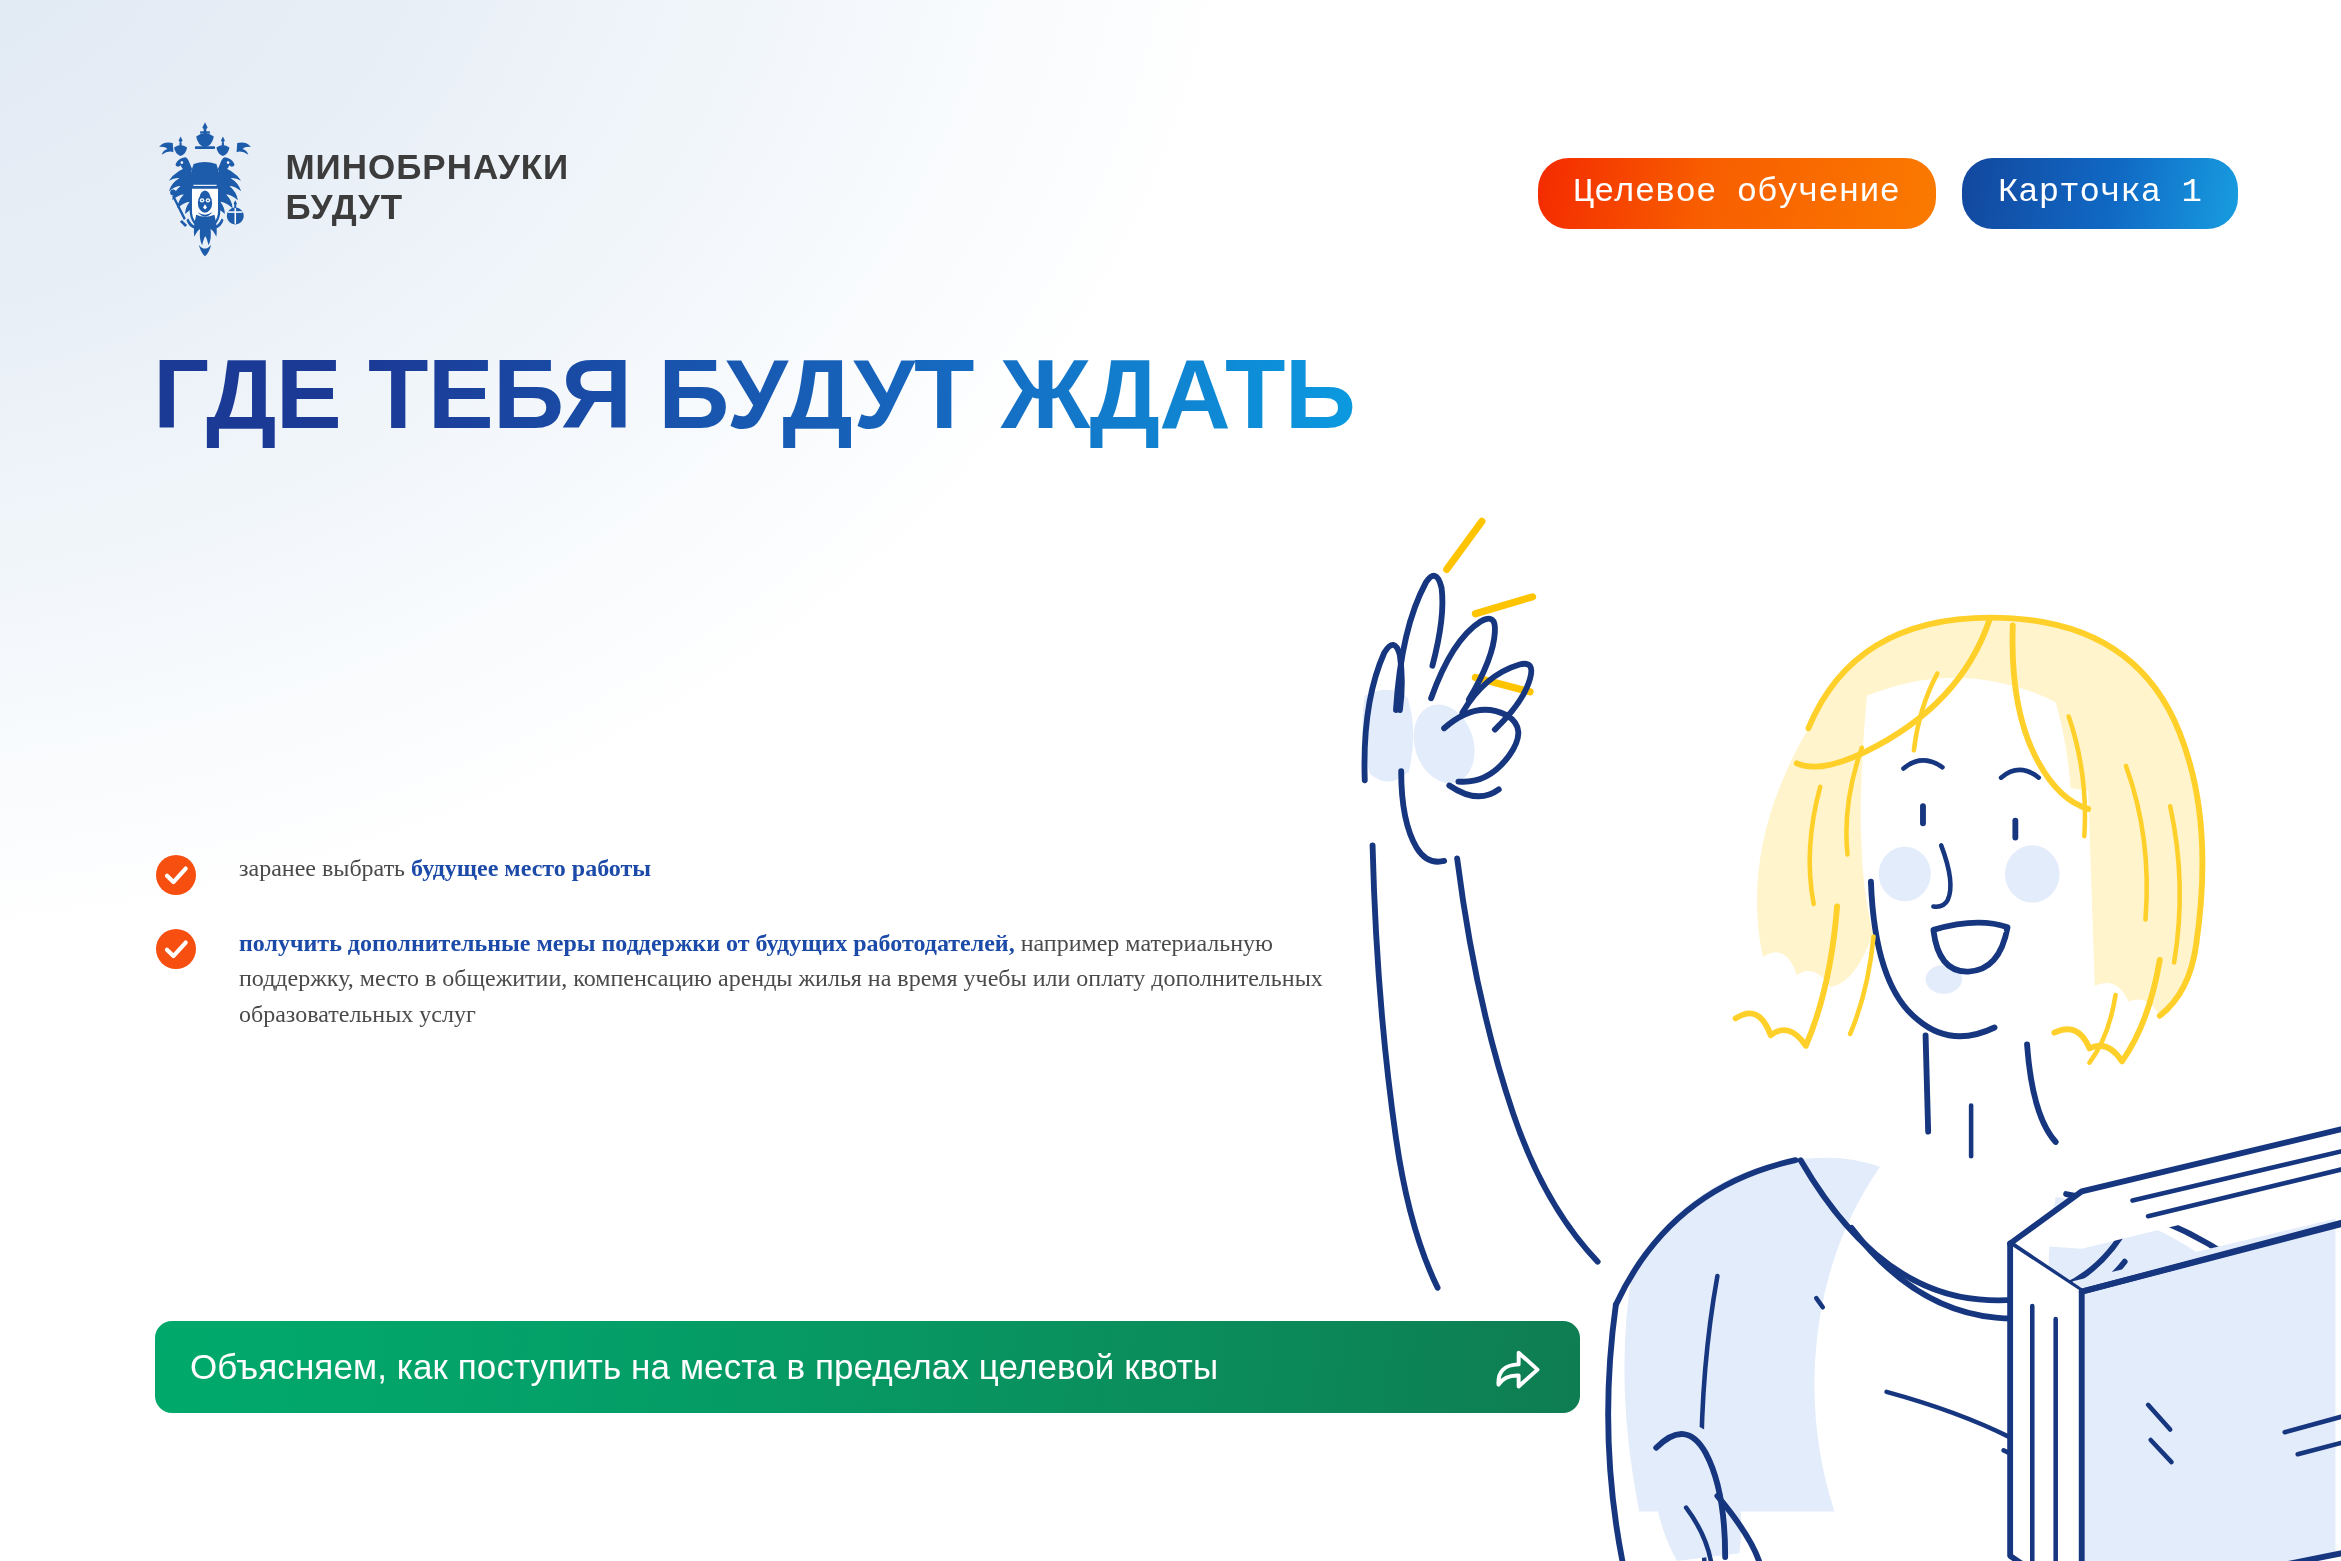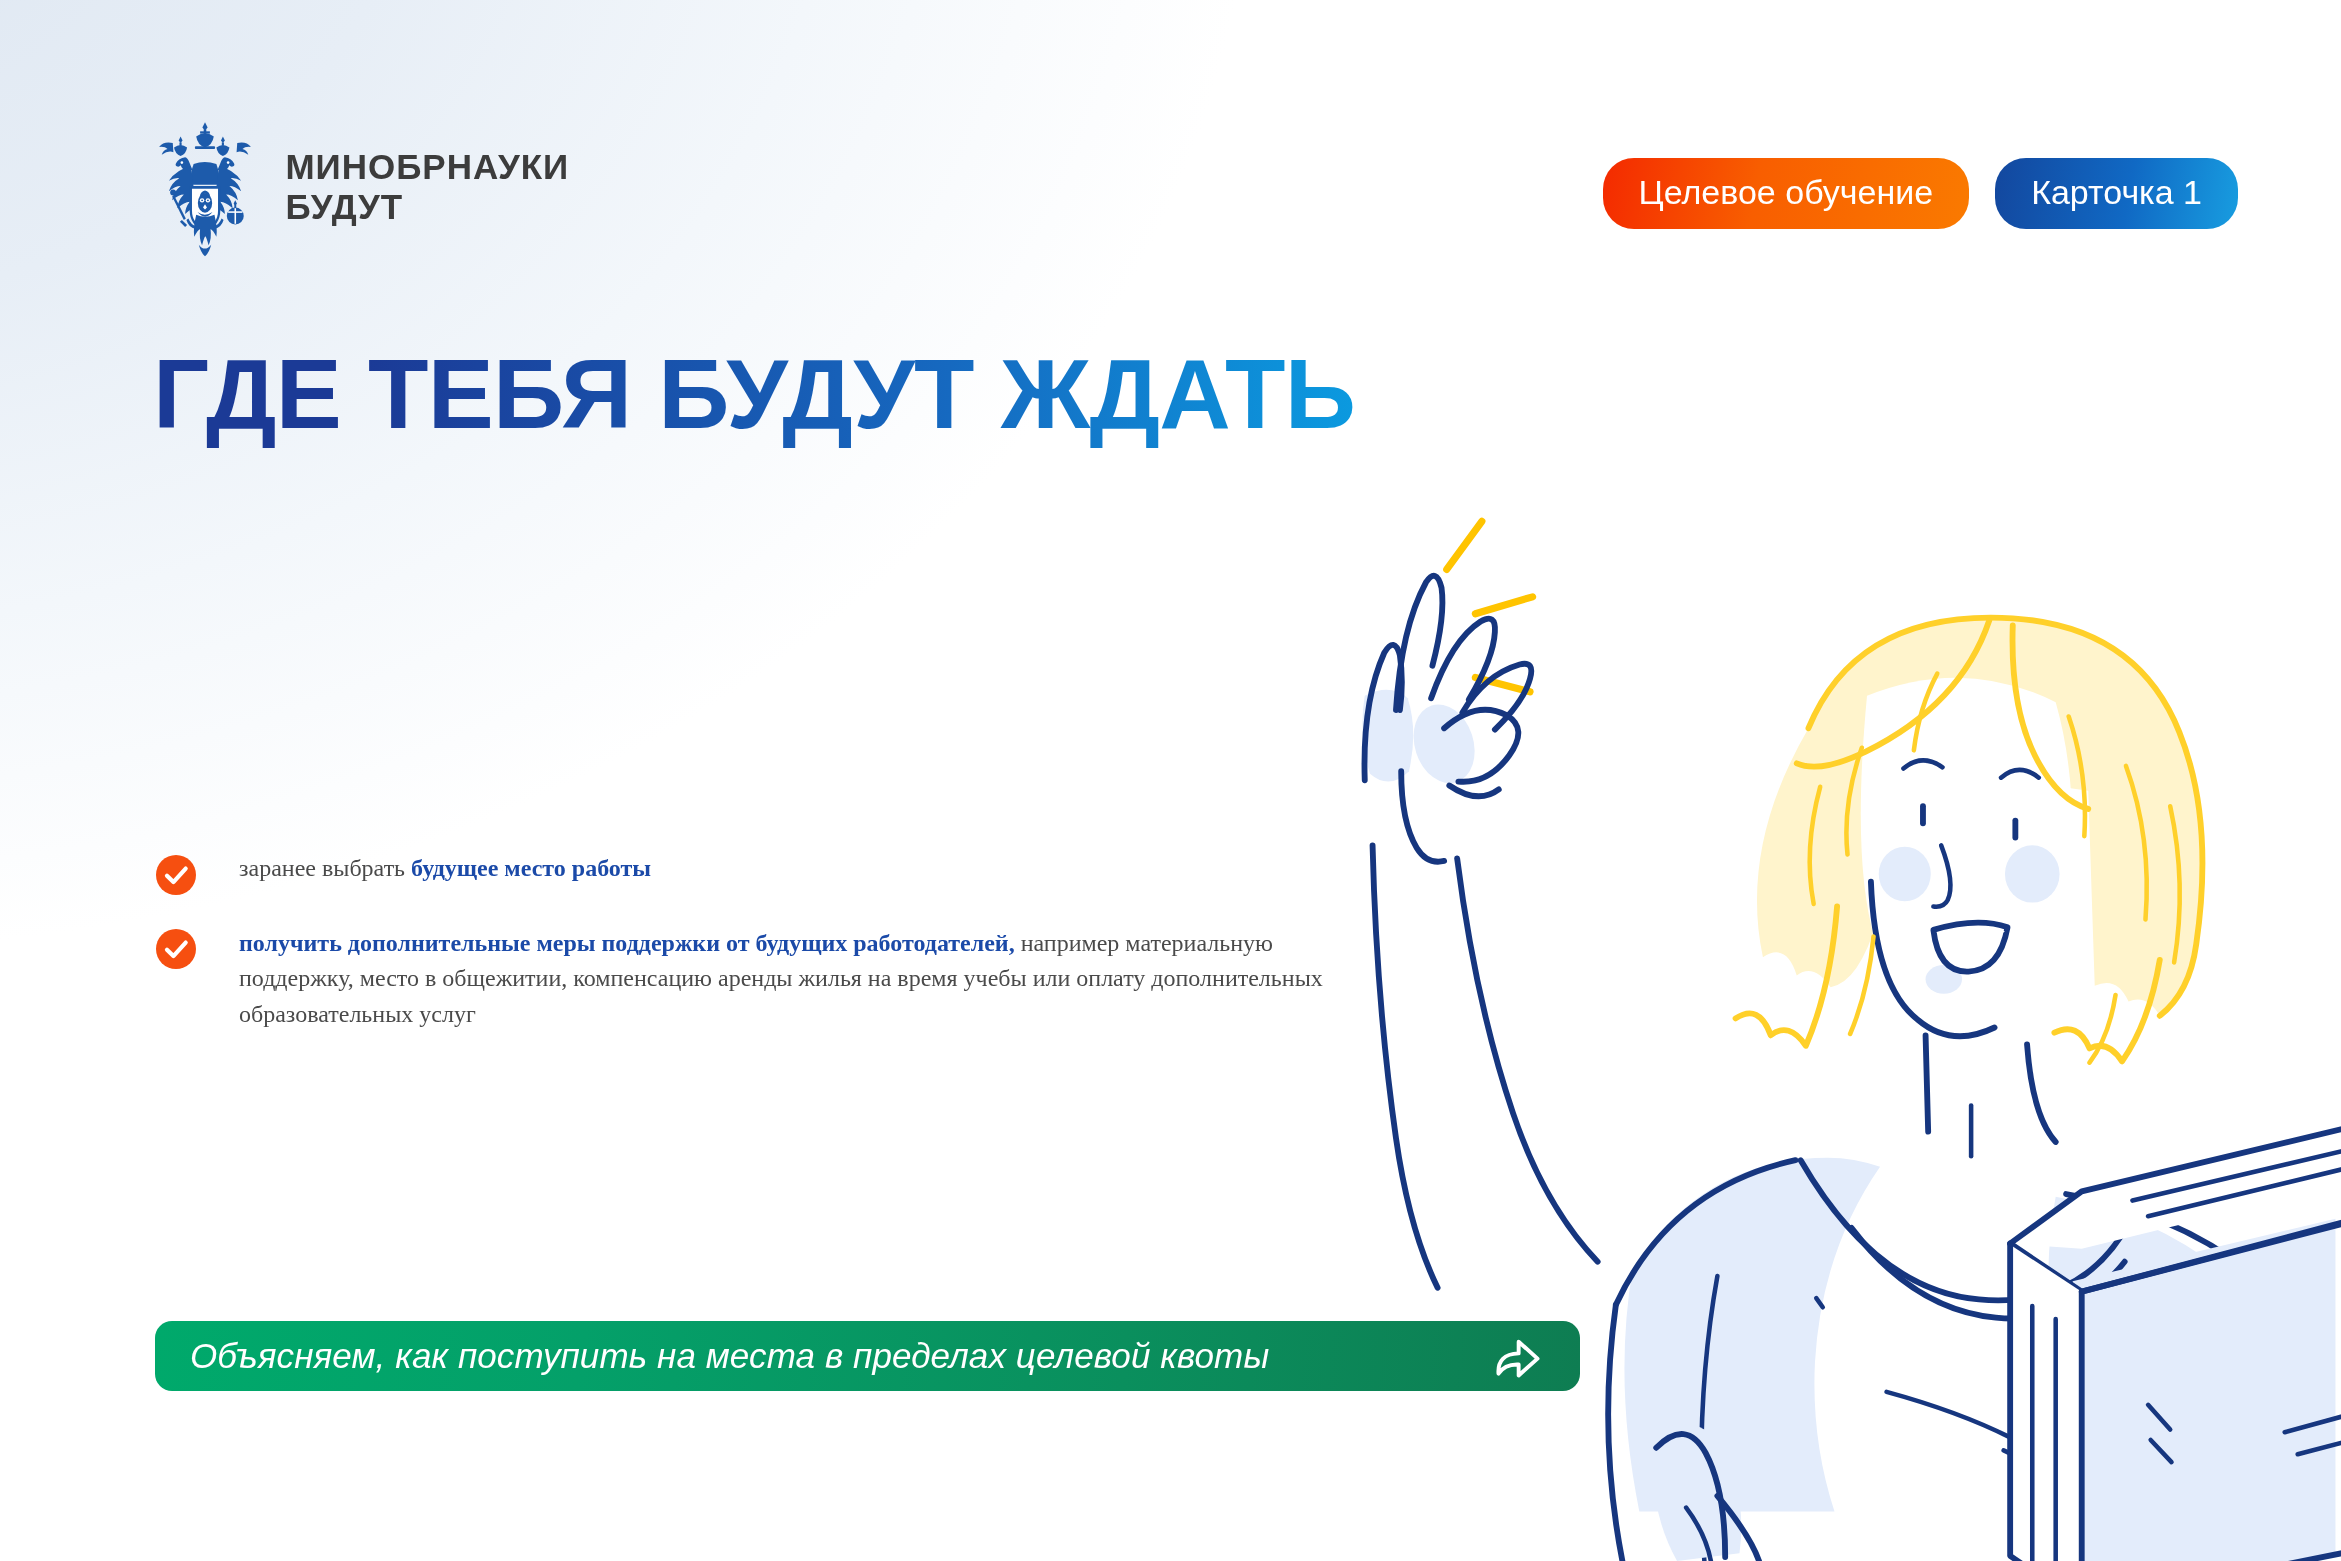--- a/index.html
+++ b/index.html
@@ -26,21 +26,21 @@
   #emblem { width:114px; height:140px; display:block; }
   #logo-text {
     color:#3c3c3c; font-weight:bold; font-size:35px; line-height:1.14;
     letter-spacing:1px; white-space:pre-line; font-family:"Liberation Sans", sans-serif;
   }
 
   #badges { position:absolute; right:104px; top:158px; display:flex; gap:26px; align-items:center; }
   .badge {
     border-radius:31px; color:#ffffff; font-size:34px; font-weight:400;
     padding:17px 36px 19.5px 36px; line-height:1; white-space:nowrap;
-    font-family:Liberation Sans, sans-serif;
+    font-family:Liberation Mono, monospace;
   }
   .badge-orange { background:linear-gradient(100deg,#f42a00 0%,#f85e00 42%,#fa7a00 100%); }
   .badge-blue   { background:linear-gradient(100deg,#13479e 0%,#1069c4 55%,#189de0 100%); }
 
   
   #headline {
     position:absolute; left:153px; top:338px; width:1770px;
     font-weight:bold; font-size:99px; line-height:1.13;
     letter-spacing:-0.7px; text-transform:uppercase;
   }
@@ -64,26 +64,25 @@
   .check-icon { position:absolute; left:0; top:3.9px; width:40px; height:40px; display:block; }
   .bullet-text {
     font-size:24px; line-height:1.48; color:#4a4a4a; font-weight:400;
     font-family:Liberation Serif, serif;
   }
   .bullet-text b { color:#1b4aa8; font-weight:bold; }
 
   
   #cta {
     position:absolute; left:155px; top:1321px;
-    width:1425px; height:70px;
+    width:1425px; height:92px;
     border-radius:17px;
     background:linear-gradient(95deg,#00a96b 0%,#04a069 30%,#0a8f5d 68%,#0e7d52 100%);
     display:flex; align-items:center; justify-content:space-between;
     padding:0 34px 0 35px;
-    font-style:italic;
   }
   #cta-text { color:#ffffff; font-size:35px; font-weight:400; white-space:nowrap; letter-spacing:0.1px; }
   #cta-arrow { width:56px; height:56px; display:block; flex:none; }
 
   
   #illustration {
     position:absolute; right:0; bottom:0;
     width:989px; height:1080px;
     pointer-events:none;
   }

